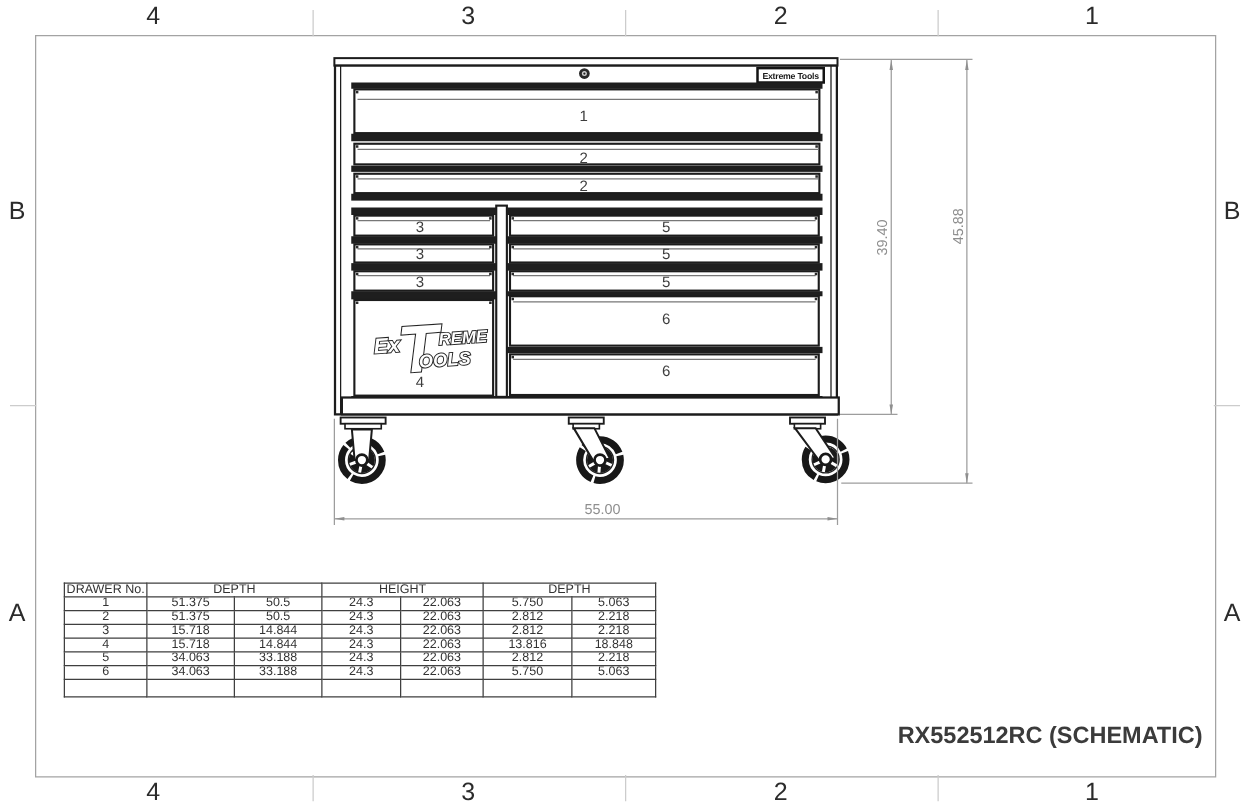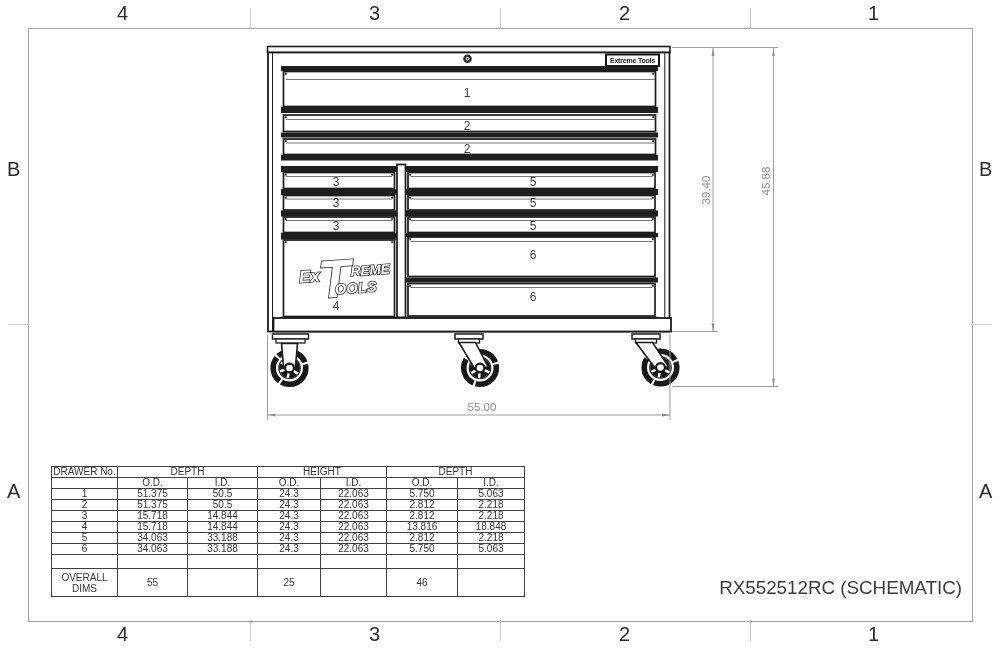--- a/index.html
+++ b/index.html
@@ -309,29 +309,20 @@
       <col style="width:67px">
     </colgroup>
   <tbody>
       <tr>
         <td>DRAWER No.</td>
         <td colspan="2">DEPTH</td>
         <td colspan="2">HEIGHT</td>
         <td colspan="2">DEPTH</td>
       </tr>
   <tr>
-        <td></td>
-        <td>O.D.</td>
-        <td>I.D.</td>
-        <td>O.D.</td>
-        <td>I.D.</td>
-        <td>O.D.</td>
-        <td>I.D.</td>
-      </tr>
-  <tr>
         <td>1</td>
         <td>51.375</td>
         <td>50.5</td>
         <td>24.3</td>
         <td>22.063</td>
         <td>5.750</td>
         <td>5.063</td>
       </tr>
   <tr>
         <td>2</td>
@@ -380,25 +371,16 @@
       </tr>
   <tr style="height:14px">
         <td></td>
         <td></td>
         <td></td>
         <td></td>
         <td></td>
         <td></td>
         <td></td>
       </tr>
-  <tr style="height:28px">
-        <td style="line-height:11px;">OVERALL<br>DIMS</td>
-        <td>55</td>
-        <td></td>
-        <td>25</td>
-        <td></td>
-        <td>46</td>
-        <td></td>
-      </tr>
 </tbody>
   </table>
 
-<div class="abs" style="left:560px;top:577px;width:402px;text-align:right;font-size:18.8px;color:#3b3b3b;">RX552512RC (SCHEMATIC)</div>
+<div class="abs" style="left:560px;top:577px;width:402px;text-align:right;font-size:18.8px;color:#3b3b3b;font-weight:bold;">RX552512RC (SCHEMATIC)</div>
 
 </body></html>

